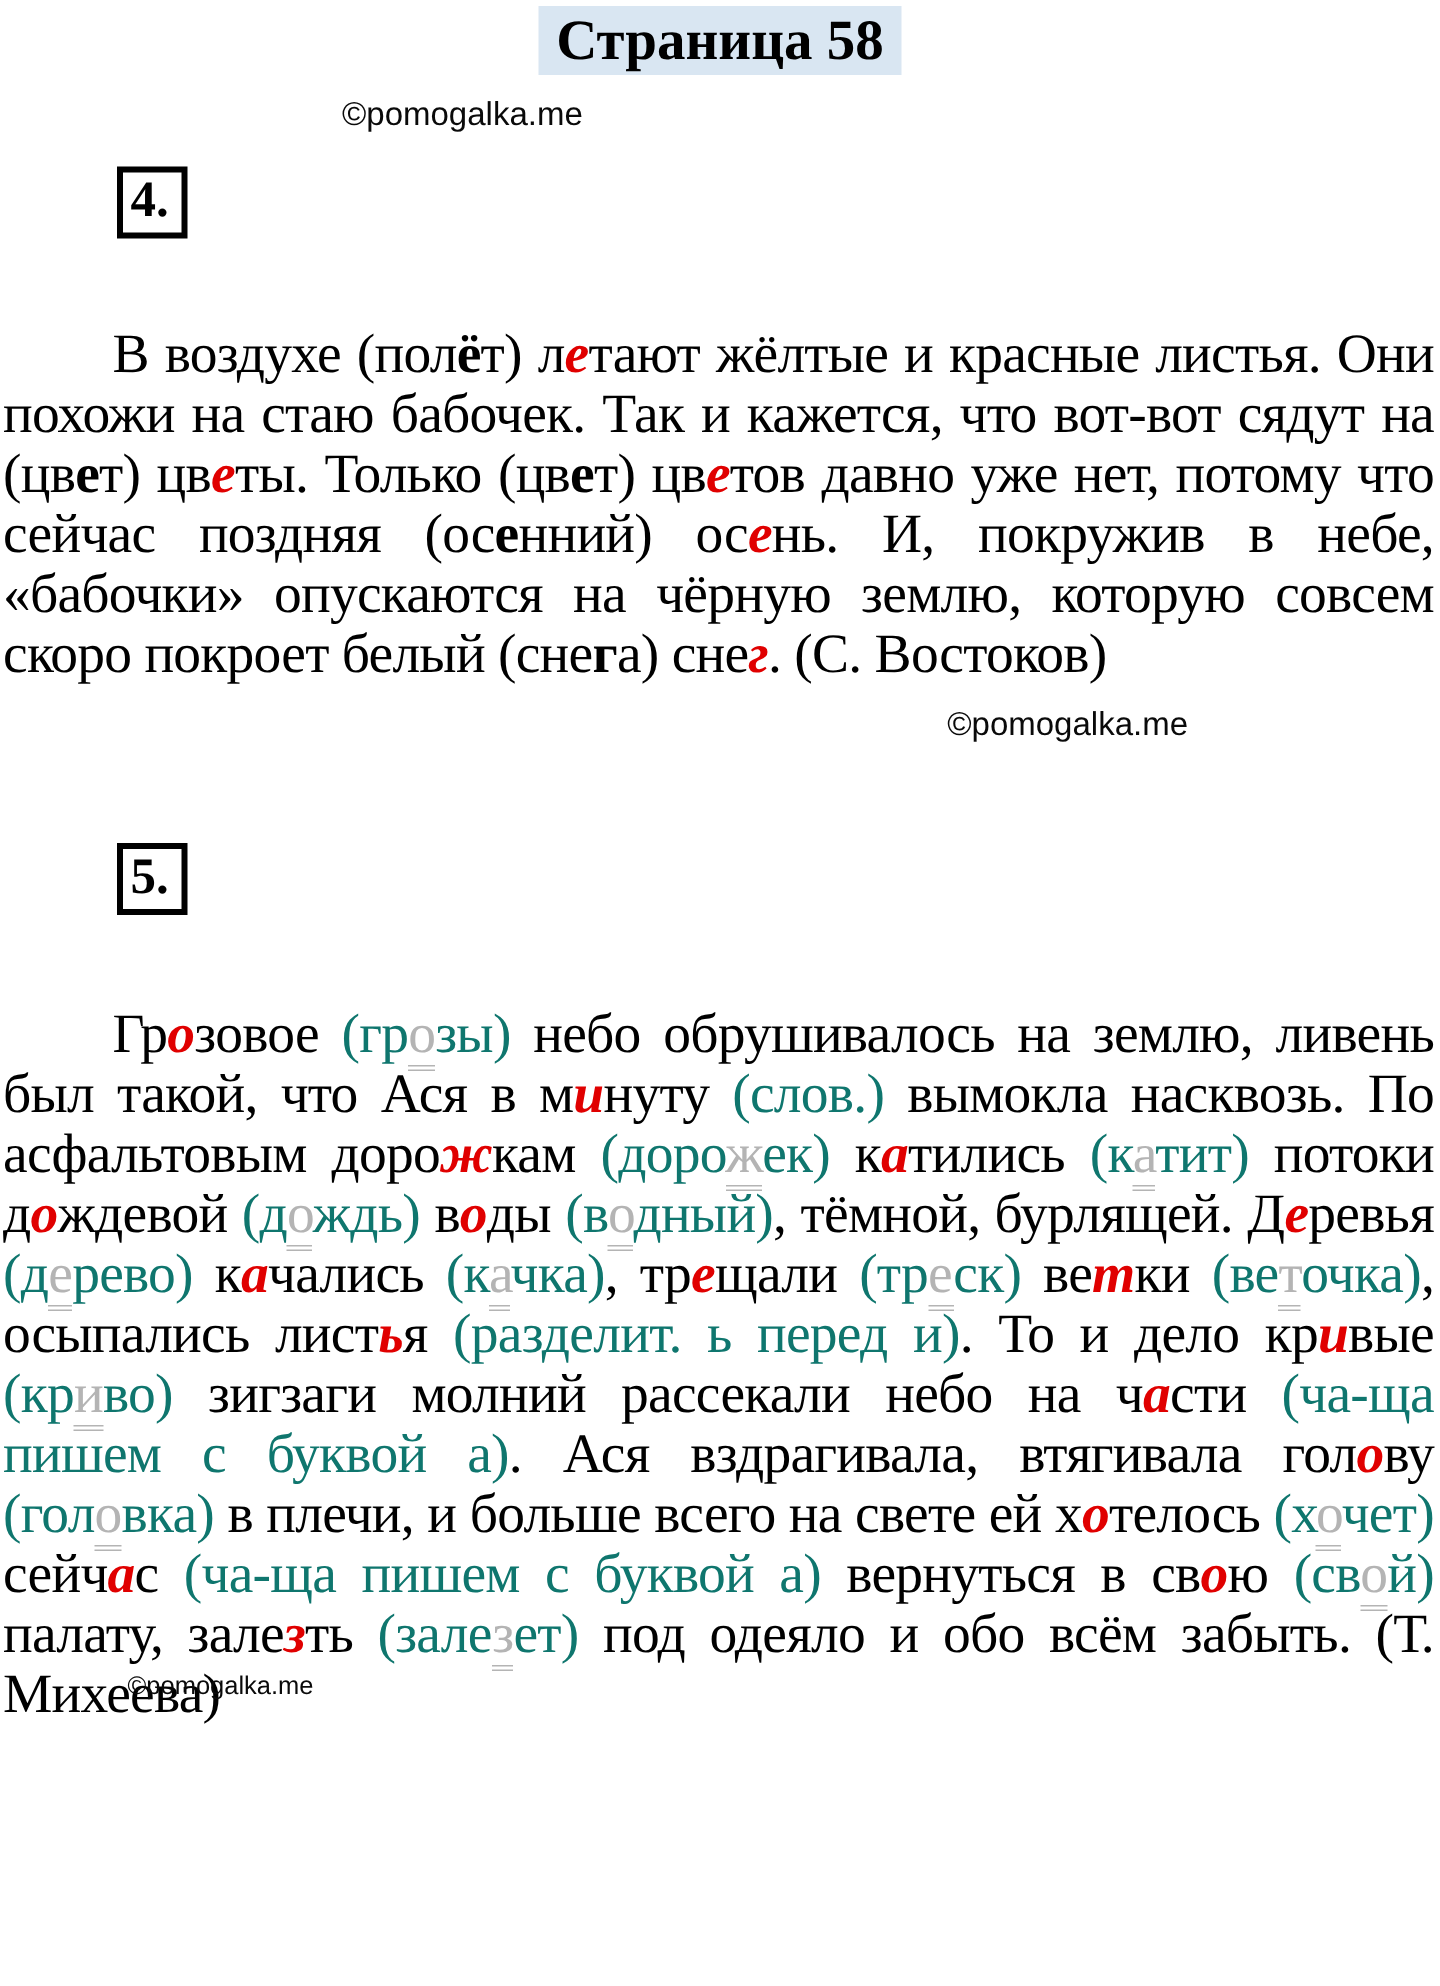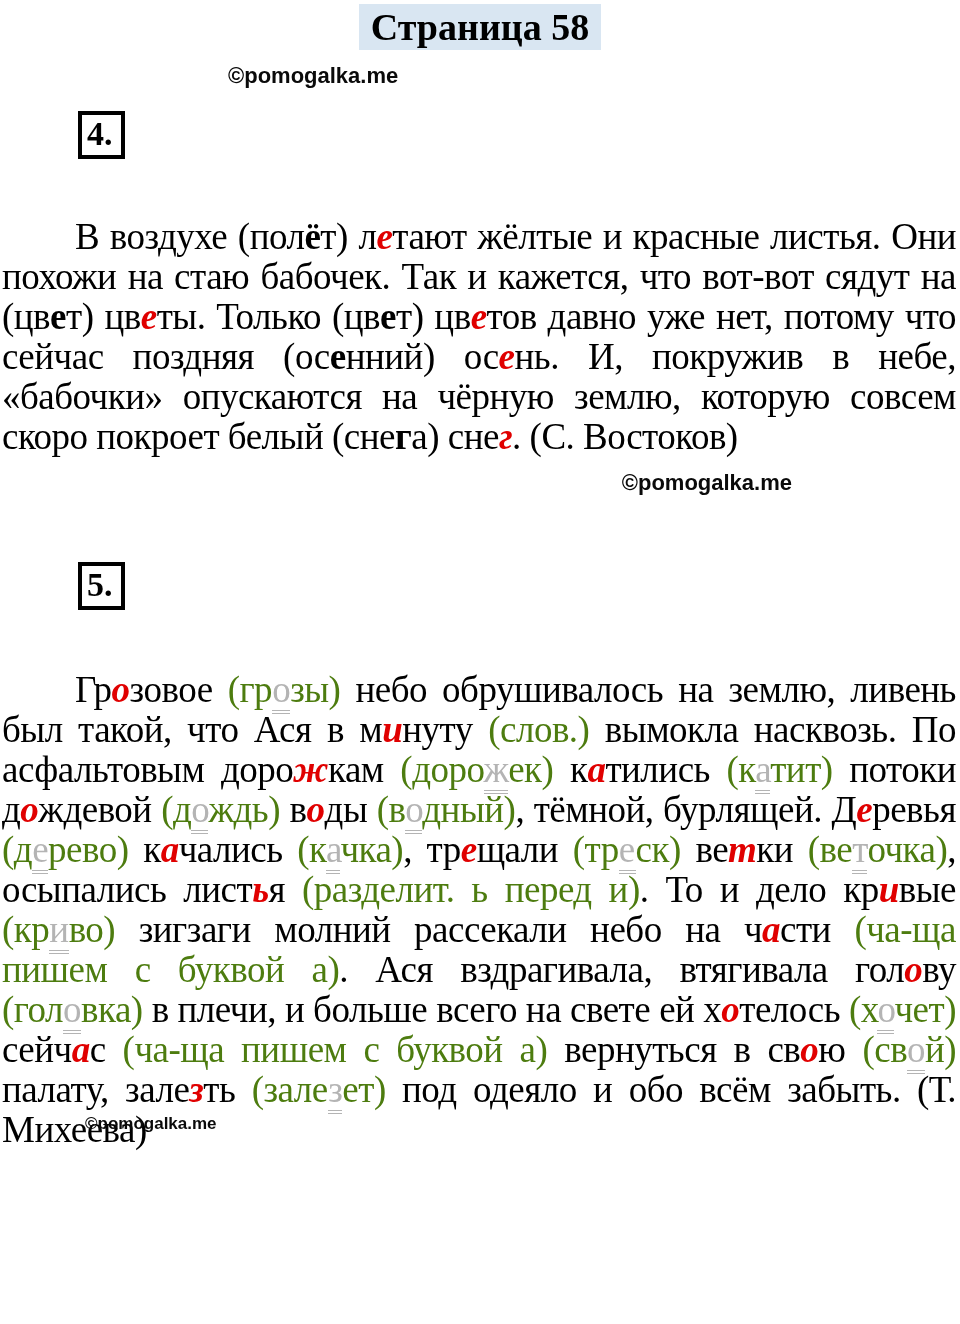--- a/index.html
+++ b/index.html
@@ -16,21 +16,21 @@
   .page-title {
     display: inline-block;
     background: #d9e6f2;
     font-weight: bold;
     font-size: 38px;
     line-height: 46px;
     padding: 0 12px;
   }
   .watermark {
     font-family: "Liberation Sans", sans-serif;
-    font-weight: bold;
+    font-weight: normal;
     color: #0a0a0a;
     white-space: nowrap;
   }
   .wm1 { font-size: 22px; margin: 13px 0 0 228px; }
   .wm2 { font-size: 22px; margin-top: 13px; text-align: right; padding-right: 168px; }
   .wm3 { position: absolute; left: 85px; top: 1114px; font-size: 17px; }
   .ex-number { margin: 22px 0 0 78px; }
   .num-box {
     display: inline-block;
     border: 4px solid #000;
@@ -44,21 +44,21 @@
     margin: 58px 4px 0 2px;
     font-size: 37px;
     line-height: 40px;
     text-align: justify;
     text-indent: 73px;
     letter-spacing: -0.5px;
   }
   #ex5-text { margin-top: 60px; }
   .letter-red  { color: #e00000; font-weight: bold; font-style: italic; }
   .letter-bold { font-weight: bold; }
-  .hint        { color: #4d7c0f; }
+  .hint        { color: #0f766e; }
   .hint-letter { color: #b4b4b4; border-bottom: 4px double #b4b4b4; }
 </style>
 </head>
 <body>
 
 <div class="page">
 
   <div class="title-wrap">
     <span class="page-title">Страница 58</span>
   </div>

